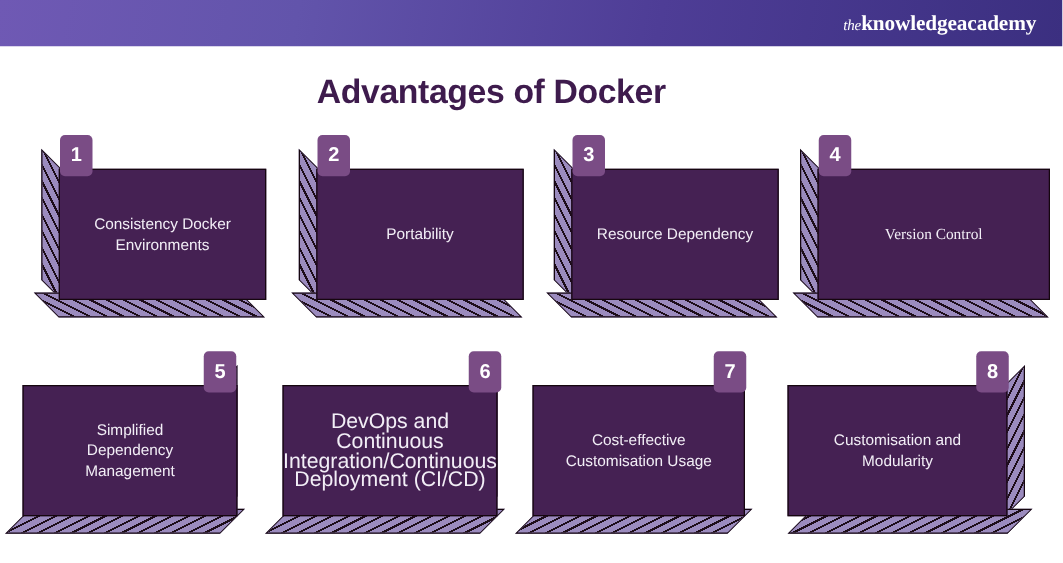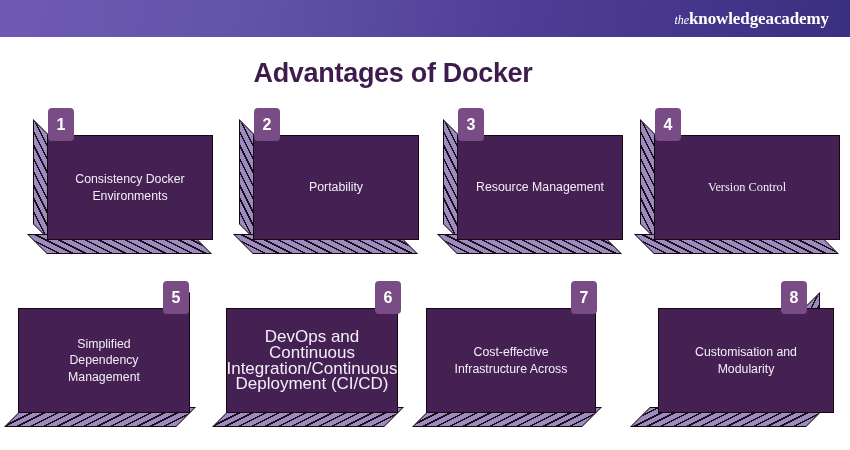--- a/index.html
+++ b/index.html
@@ -234,21 +234,21 @@
   </div>
 
   <div class="cell" style="width:200px;">
     <div class="badge" style="left:38px;">
       <span>3</span>
     </div>
     <div class="dir-left">
       <div class="side hatch-left" style="left:23px;"></div>
       <div class="bottom hatch-bottom" style="left:37px; width:165px;"></div>
       <div class="card" style="left:37px; width:166px;">
-        <span class="card-label">Resource Management</span>
+        <span class="card-label">Resource Dependency</span>
       </div>
     </div>
   </div>
 
   <div class="cell" style="width:230px;">
     <div class="badge" style="left:35px;">
       <span>4</span>
     </div>
     <div class="dir-left">
       <div class="side hatch-left" style="left:20px;"></div>
@@ -296,32 +296,32 @@
 
   <div class="cell" style="width:200px;">
     <div class="badge" style="left:151px;">
       <span>7</span>
     </div>
     <div class="dir-right">
       <div class="side hatch-right" style="right:24px;"></div>
       <div class="bottom hatch-bottom-r" style="right:38px; width:170px;"></div>
       <div class="card" style="left:6px; width:170px;">
         <span class="card-label">Cost-effective
-Infrastructure Across</span>
+Customisation Usage</span>
       </div>
     </div>
   </div>
 
   <div class="cell" style="width:230px;">
     <div class="badge" style="left:161px;">
       <span>8</span>
     </div>
     <div class="dir-right">
       <div class="side hatch-right" style="right:30px;"></div>
       <div class="bottom hatch-bottom-r" style="right:44px; width:176px;"></div>
-      <div class="card" style="left:10px; width:176px;margin-left:28px;">
+      <div class="card" style="left:10px; width:176px;">
         <span class="card-label">Customisation and
 Modularity</span>
       </div>
     </div>
   </div>
 
 </div>
 
 </body></html>

